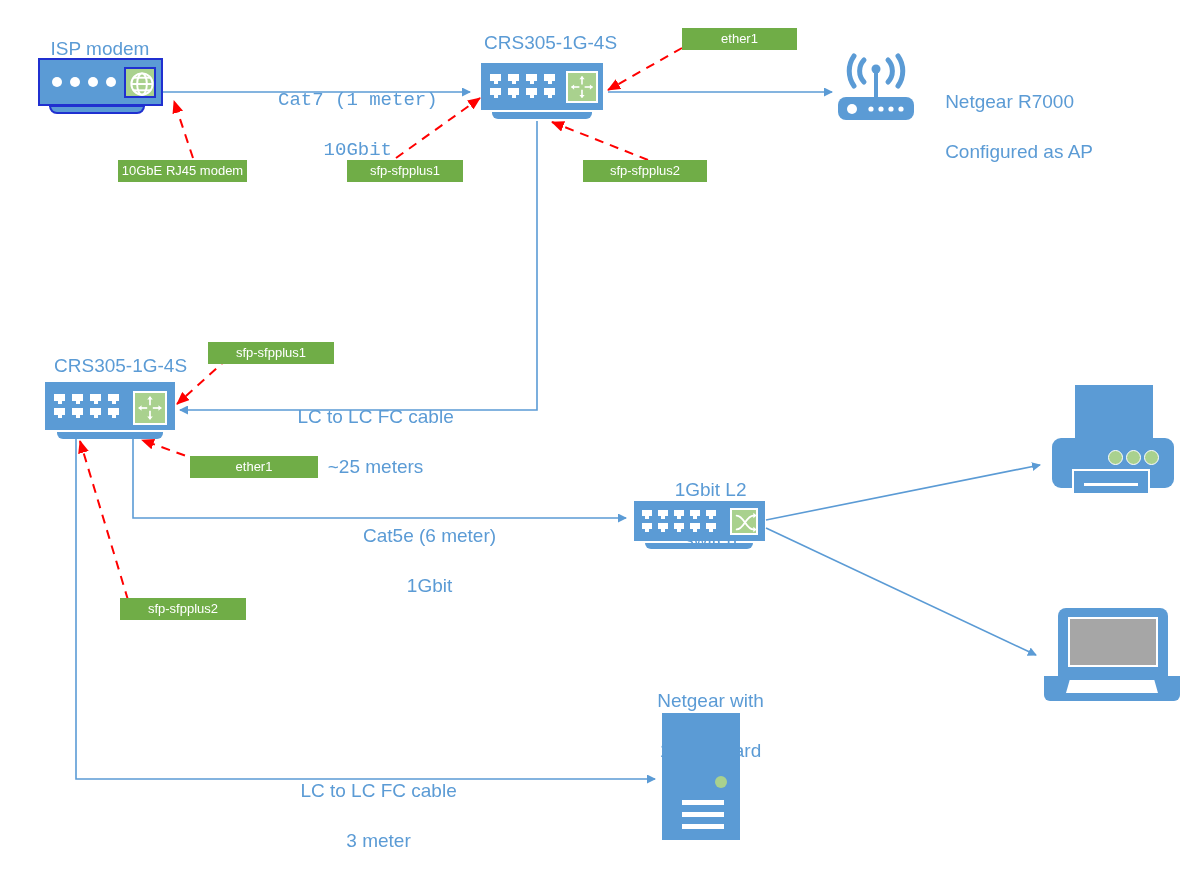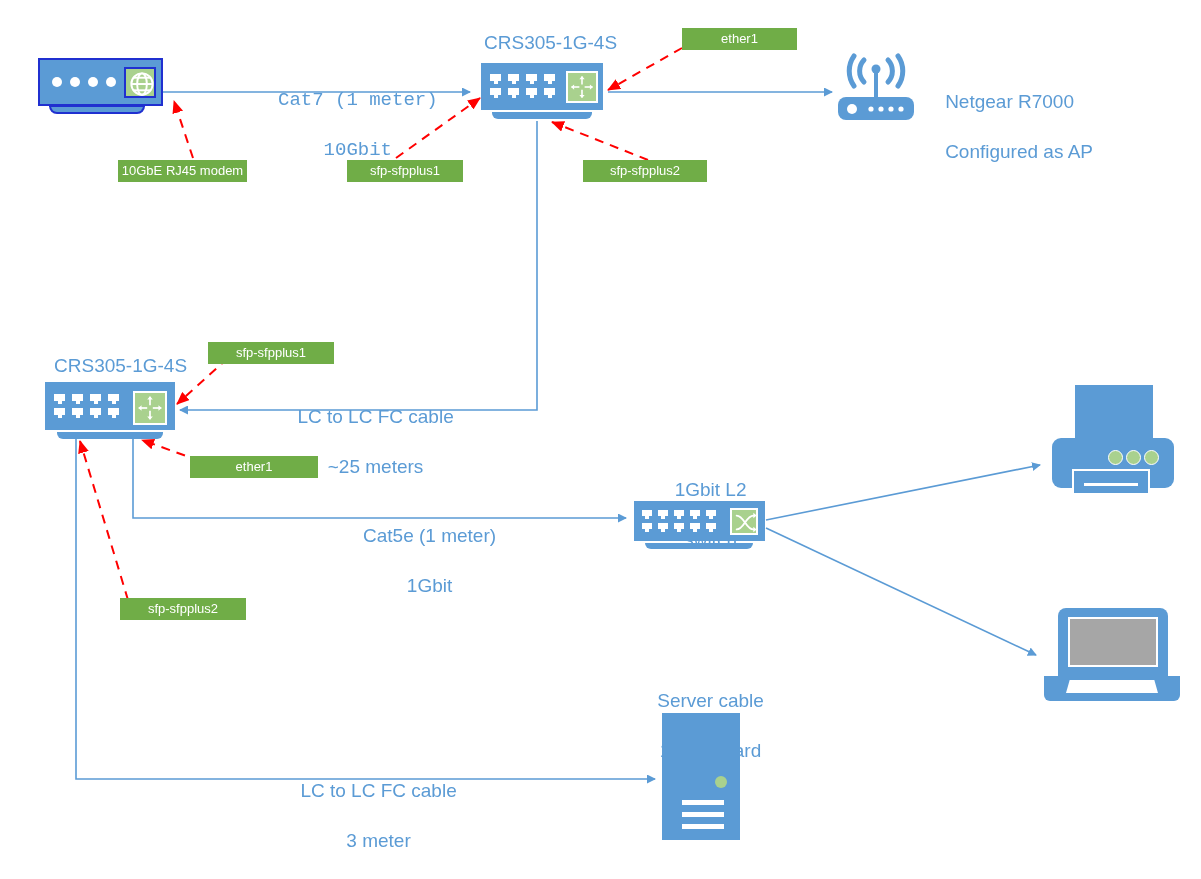--- a/index.html
+++ b/index.html
@@ -174,20 +174,21 @@
       <path d="M648,160 L552,122" marker-end="url(#arrowRed)"></path>
 
       <path d="M228,358 L177,404" marker-end="url(#arrowRed)"></path>
 
       <path d="M200,461 L142,440" marker-end="url(#arrowRed)"></path>
 
       <path d="M128,600 L80,441" marker-end="url(#arrowRed)"></path>
     </g>
   </svg>
 
+  <div class="node-label" style="left:10px; top:36px; width:180px;">ISP modem</div>
   <div class="device" style="left:38px; top:58px; width:128px; height:62px;">
     <div class="modem-body" style="left:0; top:0; width:125px; height:48px;"></div>
     <div class="modem-dot" style="left:14px; top:19px; width:10px; height:10px;"></div>
     <div class="modem-dot" style="left:32px; top:19px; width:10px; height:10px;"></div>
     <div class="modem-dot" style="left:50px; top:19px; width:10px; height:10px;"></div>
     <div class="modem-dot" style="left:68px; top:19px; width:10px; height:10px;"></div>
     <div class="modem-badge" style="left:86px; top:9px; width:32px; height:31px;">
       <svg viewBox="0 0 32 32" width="32" height="31">
         <g stroke="#ffffff" stroke-width="2" fill="none">
           <circle cx="16" cy="15.5" r="11"></circle>
@@ -297,21 +298,21 @@
   <div class="tag" style="left:208px; top:342px; width:126px;">sfp-sfpplus1</div>
   <div class="tag" style="left:190px; top:456px; width:128px;">ether1</div>
   <div class="tag" style="left:120px; top:598px; width:126px;">sfp-sfpplus2</div>
 
   <div class="edge-label" style="left:265px; top:379px; width:200px;">
     <span>LC to LC FC cable</span><br>
     <span>~25 meters</span>
   </div>
 
   <div class="edge-label" style="left:308px; top:498px; width:222px;">
-    <span>Cat5e (1 meter)</span><br>
+    <span>Cat5e (6 meter)</span><br>
     <span>1Gbit</span>
   </div>
 
   <div class="node-label" style="left:614px; top:452px; width:172px;">
     <span>1Gbit L2</span><br>
     <span>switch</span>
   </div>
   <div class="device" style="left:634px; top:501px; width:132px; height:50px;">
     <div class="rack-body" style="width:131px; height:40px;"></div>
     <div class="port" style="left:8px;  top:9px;  width:10px; height:6px;"></div>
@@ -348,21 +349,21 @@
   </div>
 
   <div class="device" style="left:1044px; top:608px; width:136px; height:100px;">
     <div class="lt-lid" style="left:14px; top:0; width:110px; height:68px;"></div>
     <div class="lt-screen" style="left:24px; top:9px; width:90px; height:50px;"></div>
     <div class="lt-base" style="left:0px; top:68px; width:136px; height:25px; border-radius:0 0 6px 6px;"></div>
     <div class="lt-keys" style="left:22px; top:72px; width:92px; height:13px; clip-path:polygon(4% 0,96% 0,100% 100%,0% 100%);"></div>
   </div>
 
   <div class="node-label" style="left:620px; top:663px; width:160px;">
-    <span>Server cable</span><br>
+    <span>Netgear with</span><br>
     <span>10GbE card</span>
   </div>
   <div class="device" style="left:662px; top:713px; width:78px; height:127px;">
     <div class="sv-body" style="left:0; top:0; width:78px; height:127px;"></div>
     <div class="sv-dot" style="left:53px; top:63px; width:12px; height:12px;"></div>
     <div class="sv-line" style="left:20px; top:87px;  width:42px; height:5px;"></div>
     <div class="sv-line" style="left:20px; top:99px;  width:42px; height:5px;"></div>
     <div class="sv-line" style="left:20px; top:111px; width:42px; height:5px;"></div>
   </div>
 

